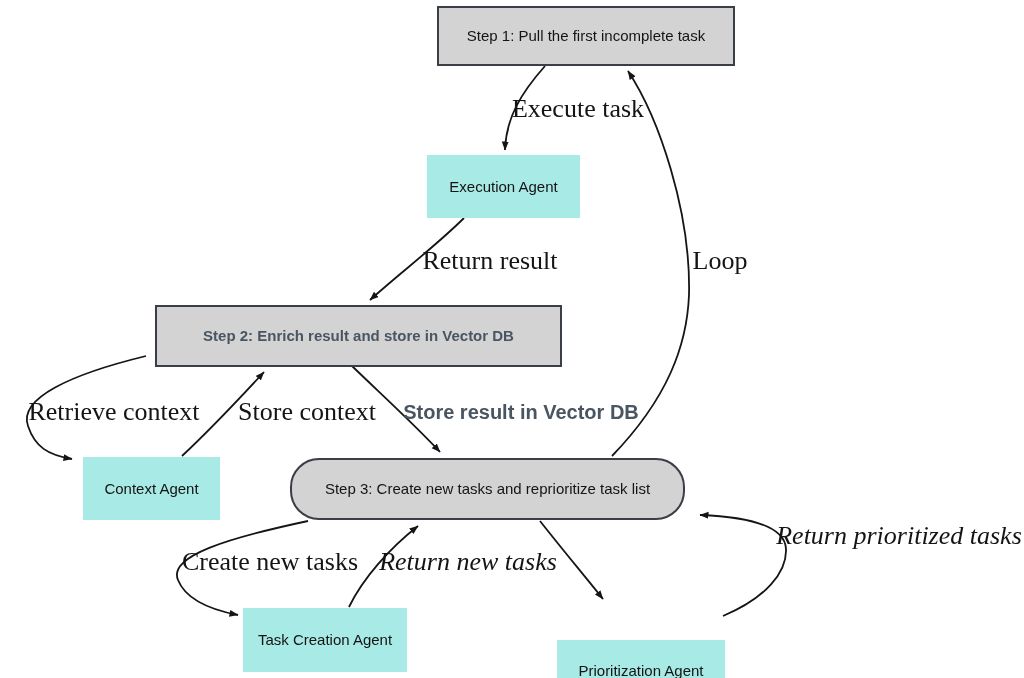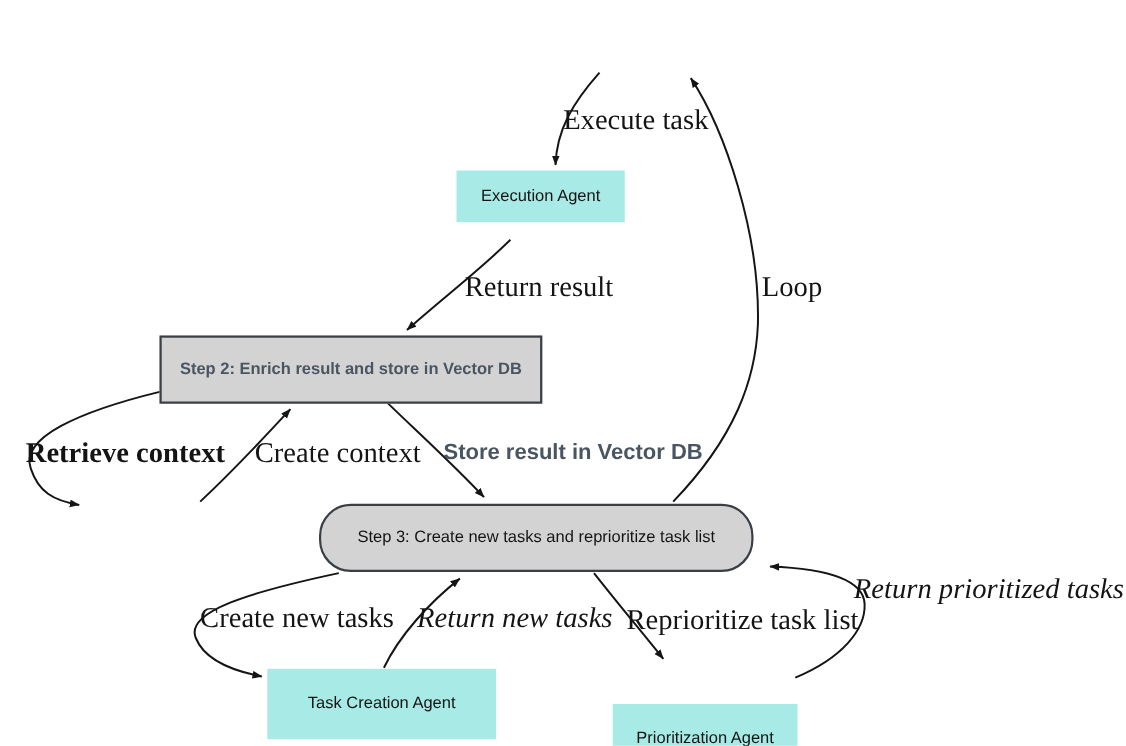--- a/index.html
+++ b/index.html
@@ -73,36 +73,37 @@
     <path marker-end="url(#ah)" d="M146,356 C72,374 18,398 28,426 C35,447 48,455 72,459"></path>
     <path marker-end="url(#ah)" d="M182,456 C212,428 240,398 264,372"></path>
     <path marker-end="url(#ah)" d="M352,366 C382,395 415,425 440,452"></path>
     <path marker-end="url(#ah)" d="M612,456 C668,398 687,345 689,295 C691,212 659,118 628,71"></path>
     <path marker-end="url(#ah)" d="M308,521 C228,538 168,556 178,580 C186,600 212,610 238,615"></path>
     <path marker-end="url(#ah)" d="M349,607 C363,578 390,548 418,526"></path>
     <path marker-end="url(#ah)" d="M540,521 C562,549 583,574 603,599"></path>
     <path marker-end="url(#ah)" d="M723,616 C766,598 787,572 786,549 C785,527 752,517 700,515"></path>
   </svg>
 
+  <div class="node step" style="left:437px; top:6px; width:298px; height:60px;">Step 1: Pull the first incomplete task</div>
 
-  <div class="node agent" style="left:415px; top:155px; width:153px; height:47px;">Execution Agent</div>
+  <div class="node agent" style="left:427px; top:155px; width:153px; height:63px;">Execution Agent</div>
 
-  <div class="node step emphasis" style="left:145px; top:305px; width:348px; height:62px;">Step 2: Enrich result and store in Vector DB</div>
+  <div class="node step emphasis" style="left:155px; top:305px; width:407px; height:62px;">Step 2: Enrich result and store in Vector DB</div>
 
+  <div class="node agent" style="left:83px; top:457px; width:137px; height:63px;">Context Agent</div>
 
   <div class="node step" style="left:290px; top:458px; width:395px; height:62px;border-radius:29px;">Step 3: Create new tasks and reprioritize task list</div>
 
-  <div class="node agent" style="left:243px; top:608px; width:208px; height:64px;">Task Creation Agent</div>
+  <div class="node agent" style="left:243px; top:608px; width:164px; height:64px;">Task Creation Agent</div>
 
   <div class="node agent" style="left:557px; top:640px; width:168px; height:62px;">Prioritization Agent</div>
 
   <div class="edge-label" style="left:578px; top:109px;">Execute task</div>
   <div class="edge-label" style="left:490px; top:261px;">Return result</div>
   <div class="edge-label" style="left:720px; top:261px;">Loop</div>
-  <div class="edge-label" style="left:114px; top:412px;font-weight:bold;">Retrieve context</div>
-  <div class="edge-label" style="left:307px; top:412px;">Create context</div>
+  <div class="edge-label" style="left:114px; top:412px;">Retrieve context</div>
+  <div class="edge-label" style="left:307px; top:412px;">Store context</div>
   <div class="edge-label special" style="left:521px; top:412px;">Store result in Vector DB</div>
   <div class="edge-label" style="left:270px; top:562px;">Create new tasks</div>
   <div class="edge-label" style="left:468px; top:562px;font-style:italic;">Return new tasks</div>
-  <div class="edge-label" style="left:675px; top:564px;">Reprioritize task list</div>
   <div class="edge-label" style="left:899px; top:536px;font-style:italic;">Return prioritized tasks</div>
 
 </div>
 
 </body></html>

